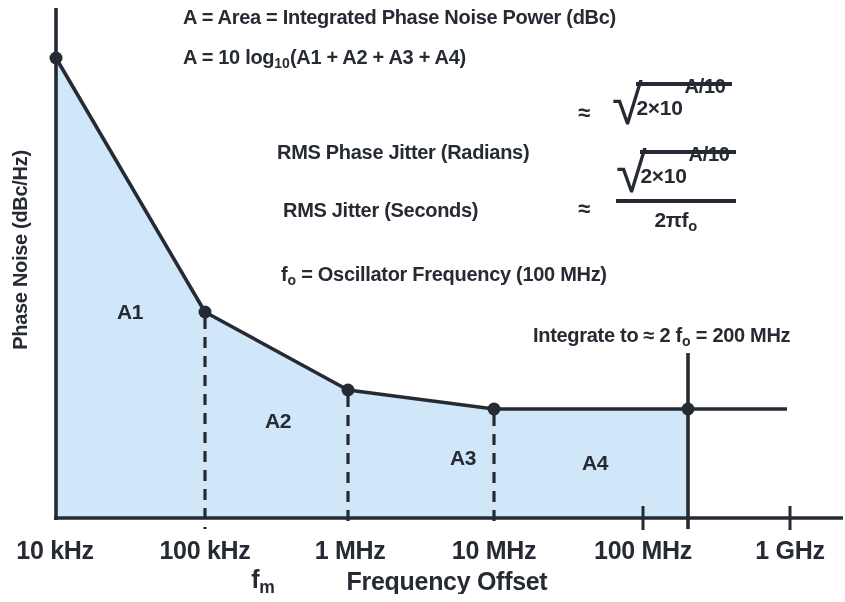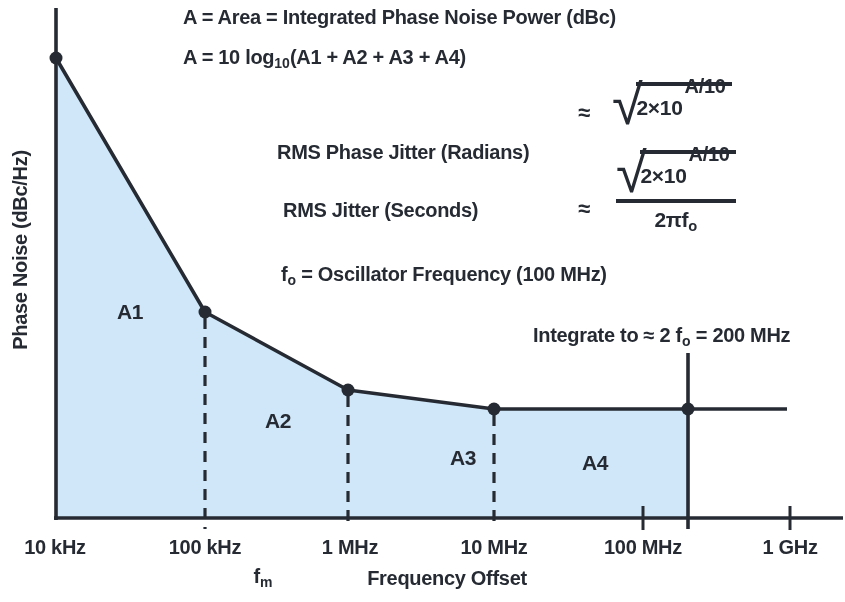--- a/index.html
+++ b/index.html
@@ -7,21 +7,21 @@
   .stage {
     position:relative; width:845px; height:594px; overflow:hidden;
     background:var(--bg); color:var(--ink);
     font-family:"Liberation Sans", sans-serif; font-weight:700;
     letter-spacing:-0.3px;
   }
   .stage svg { position:absolute; left:0; top:0; }
   .abs { position:absolute; white-space:nowrap; }
   .f20 { font-size:20px; line-height:1.2; }
   .f21 { font-size:21px; line-height:1.2; }
-  .f19 { font-size:20px; line-height:1.2; }
+  .f19 { font-size:25px; line-height:1.2; }
   .ctr  { transform:translate(-50%,-50%); }
   .ctrx { transform:translateX(-50%); }
   .ylab { transform:translate(-50%,-50%) rotate(-90deg); }
   .sb { font-size:0.7em; vertical-align:-0.3em; letter-spacing:0; }
   .approx { font-size:22px; }
   
   .sqrt { display:inline-flex; align-items:flex-start; }
   .sqrt-sign { font-size:56px; line-height:0.82; font-weight:400; }
   .radicand {
     display:inline-block; border-top:4px solid var(--ink);

